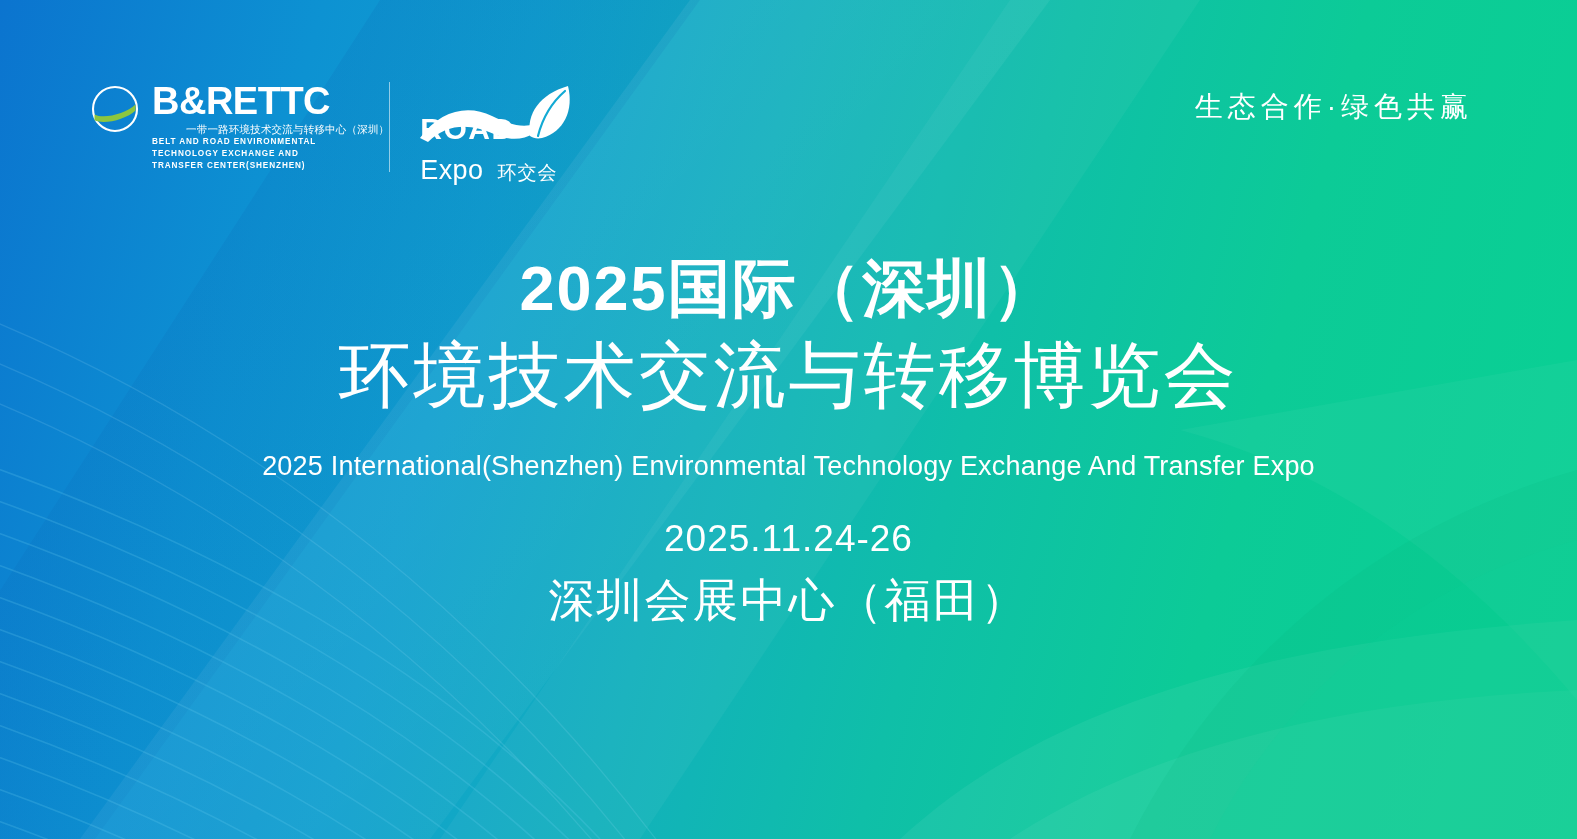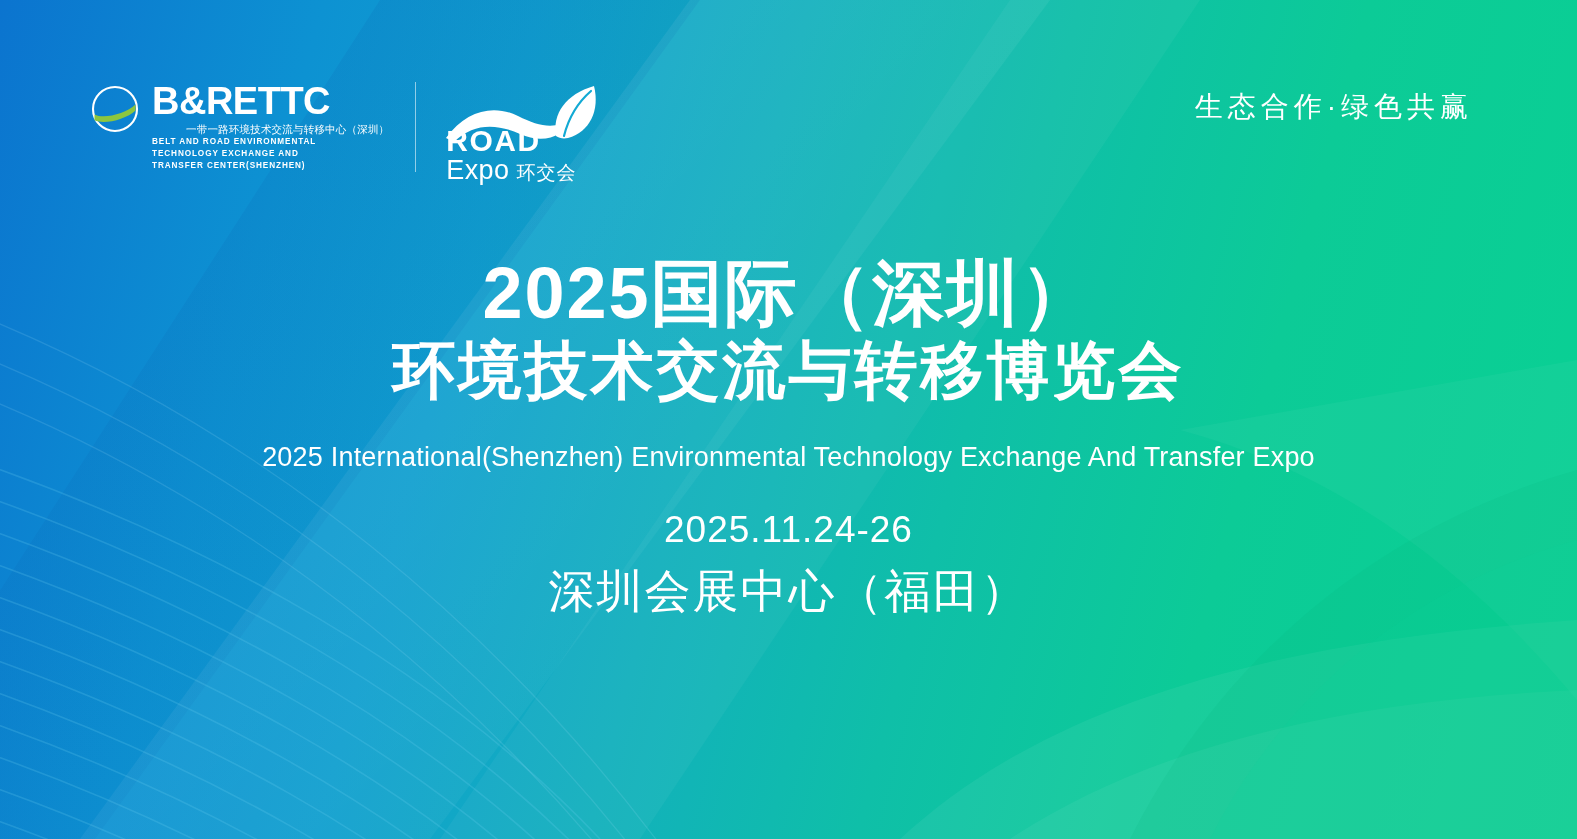--- a/index.html
+++ b/index.html
@@ -48,21 +48,20 @@
   .logos {
     display: flex;
     align-items: flex-start;
     gap: 0px;
   }
 
   
   .brettc {
     display: flex;
     align-items: flex-start;
-    padding-right: 26px;
     border-right: 1px solid rgba(255,255,255,0.55);
     margin-right: 28px;
   }
   .brettc-mark { width: 56px; height: 56px; margin-right: 8px; flex: 0 0 auto; }
   .brettc-text { padding-top: 1px; }
   .brettc-word {
     color: #ffffff;
     font-size: 38px;
     font-weight: 700;
     letter-spacing: -0.5px;
@@ -99,22 +98,22 @@
   .iete-main {
     color: #ffffff;
     font-size: 30px;
     font-weight: 700;
     letter-spacing: 1.5px;
     line-height: 0.95;
   }
   .iete-sub {
     display: flex;
     align-items: baseline;
-    gap: 7px;
-    margin-top: 2px;
+    gap: 14px;
+    margin-top: 14px;
   }
   .iete-expo {
     color: #ffffff;
     font-size: 27px;
     font-weight: 300;
     letter-spacing: 0.4px;
     line-height: 1;
   }
   .iete-cn {
     color: #ffffff;
@@ -135,34 +134,34 @@
 
   
   .main {
     position: absolute;
     top: 255px;
     left: 0; right: 0;
     text-align: center;
   }
   .title-line1 {
     color: #ffffff;
-    font-size: 72px;
+    font-size: 63px;
     font-weight: 700;
     letter-spacing: 2px;
     line-height: 1.06;
     white-space: nowrap;
   }
   .title-line2 {
     color: #ffffff;
-    font-size: 63px;
-    font-weight: 700;
+    font-size: 72px;
+    font-weight: 400;
     letter-spacing: 3px;
     line-height: 1.12;
     white-space: nowrap;
-    margin-top: 4px;
+    margin-top: 13px;
   }
   .subtitle-en {
     color: #ffffff;
     font-size: 27px;
     font-weight: 400;
     letter-spacing: 0.2px;
     margin-top: 36px;
     white-space: nowrap;
   }
   .date {

